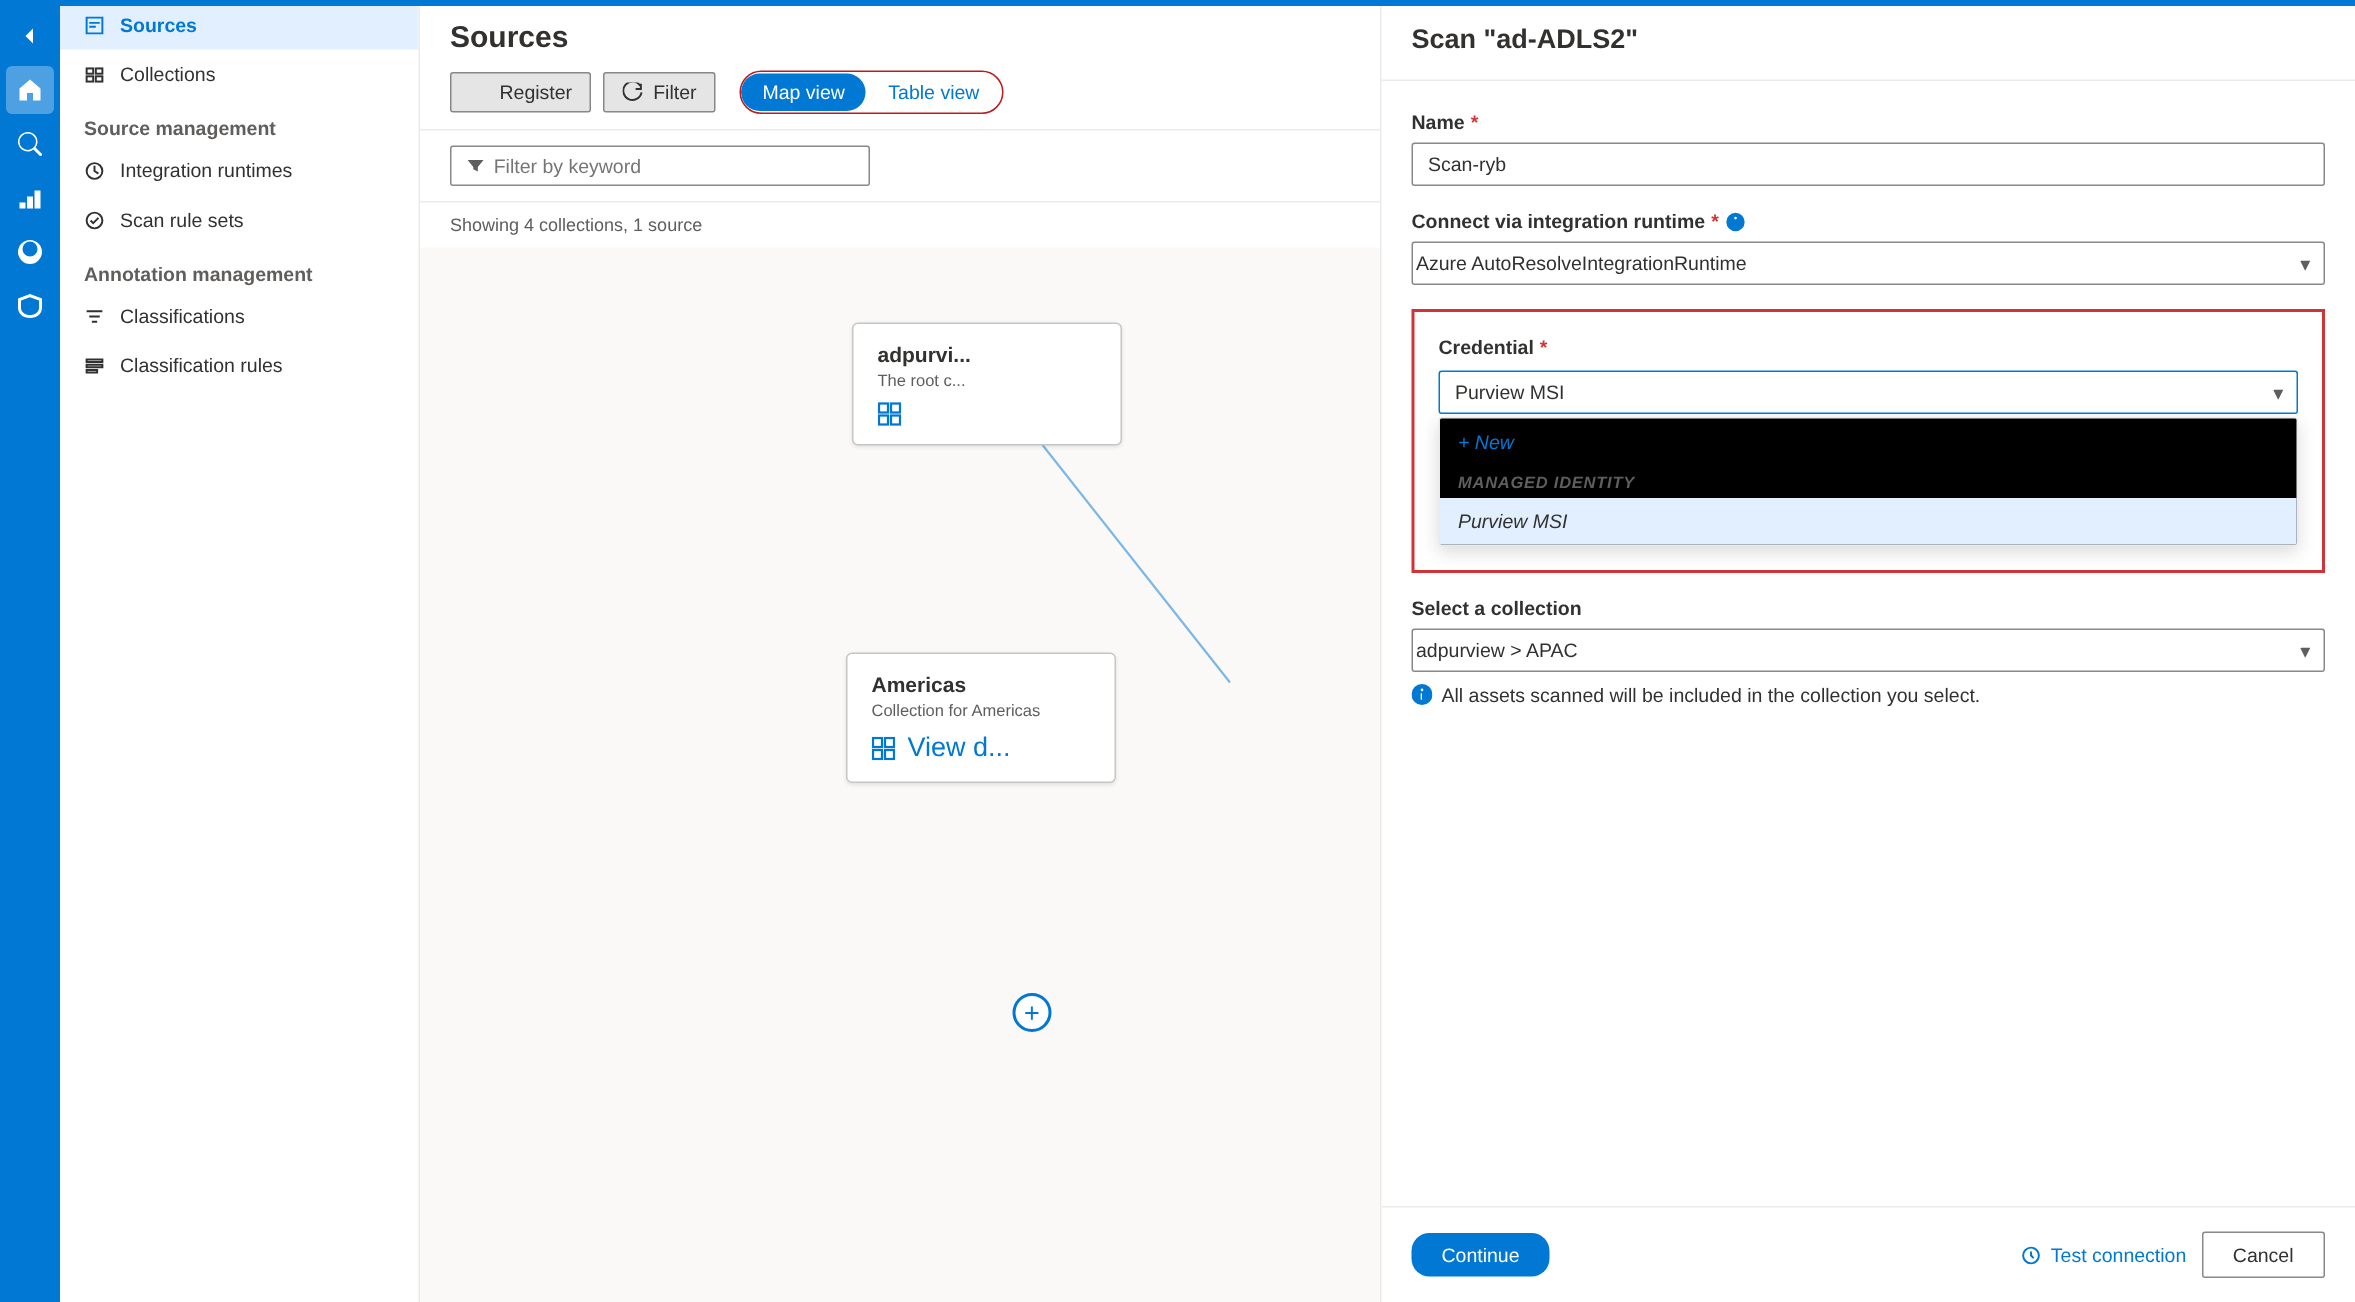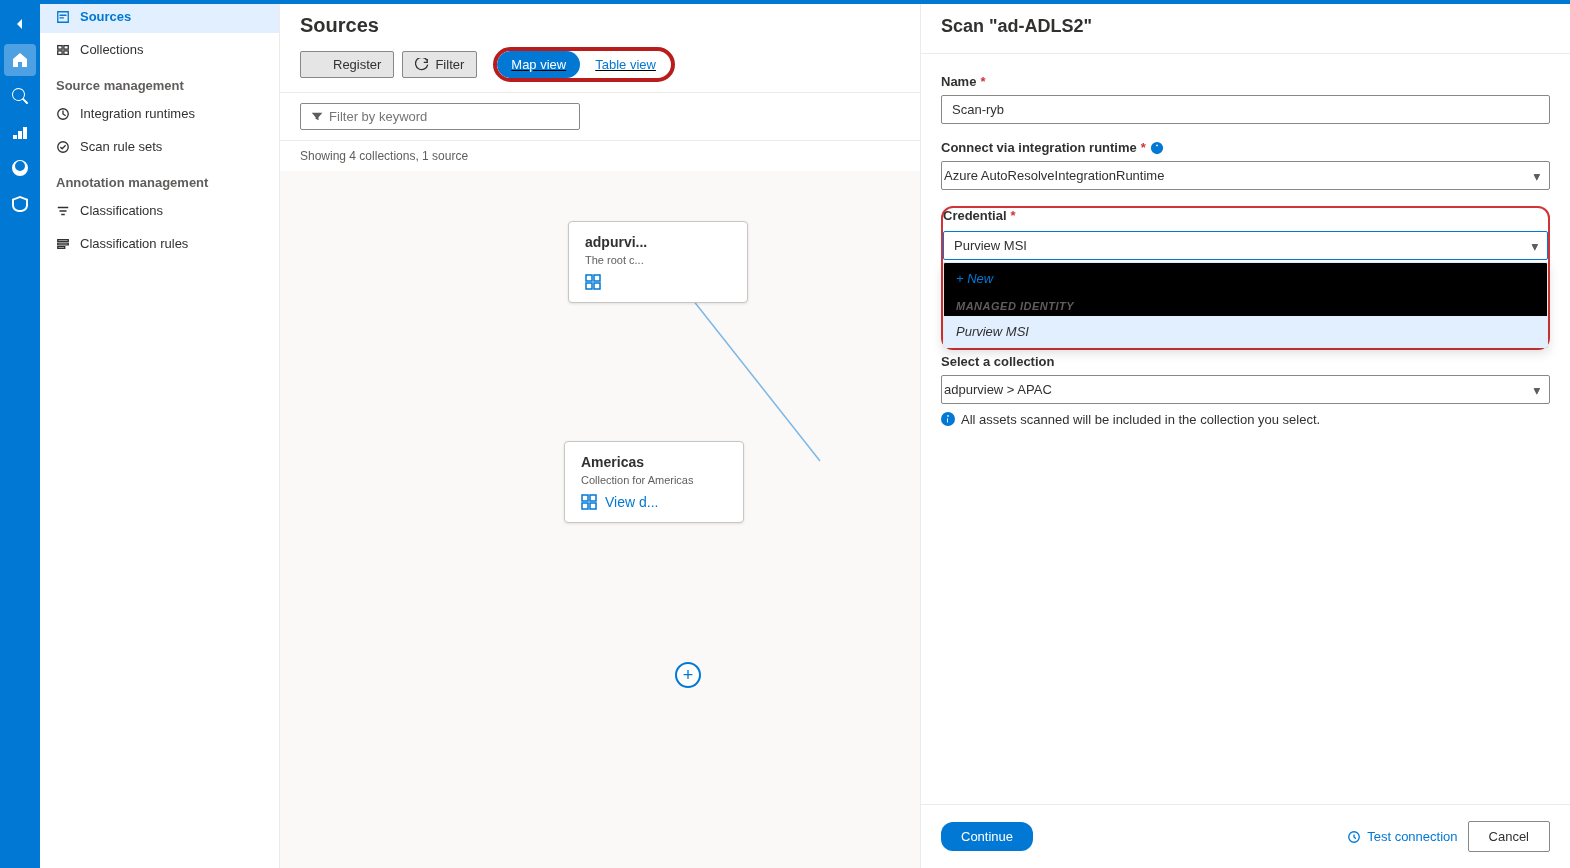--- a/index.html
+++ b/index.html
@@ -91,25 +91,25 @@
       padding: 5px 14px;
       border-radius: 20px;
       border: none;
       cursor: pointer;
       font-size: 13px;
     }
     .btn-view.active { background: #0078d4; color: #fff; }
     .btn-view.inactive { background: transparent; color: #0078d4; border: 1px solid transparent; }
     .view-toggle {
       display: flex;
-      border: 4px solid #b91c1c;
+      align-items: center;
+      border: 1px solid #b91c1c;
       border-radius: 20px;
       overflow: hidden;
       margin-left: 8px;
-      text-decoration: underline;
     }
     .filter-bar {
       padding: 10px 20px;
       border-bottom: 1px solid #edebe9;
     }
     .filter-input {
       display: flex;
       align-items: center;
       gap: 6px;
       border: 1px solid #8a8886;
@@ -153,21 +153,21 @@
       font-size: 11px;
       color: #605e5c;
       margin-bottom: 8px;
     }
     .card-icons {
       display: flex;
       align-items: center;
       gap: 8px;
     }
     .card-link {
-      font-size: 14px;
+      font-size: 18px;
       color: #0078d4;
       cursor: pointer;
       text-decoration: none;
     }
 
     
     .connector-svg {
       position: absolute;
       top: 0; left: 0;
       width: 100%; height: 100%;
@@ -248,23 +248,23 @@
       right: 10px;
       top: 50%;
       transform: translateY(-50%);
       pointer-events: none;
       color: #605e5c;
     }
 
     
     .credential-section {
       border: 2px solid #d13438;
-      border-radius: 12px;
-      padding: 0;
-      margin-bottom: 4px;
+      border-radius: 0;
+      padding: 16px;
+      margin-bottom: 16px;
     }
     .credential-label {
       font-size: 13px;
       font-weight: 600;
       color: #323130;
       margin-bottom: 8px;
       display: flex;
       align-items: center;
       gap: 4px;
     }

